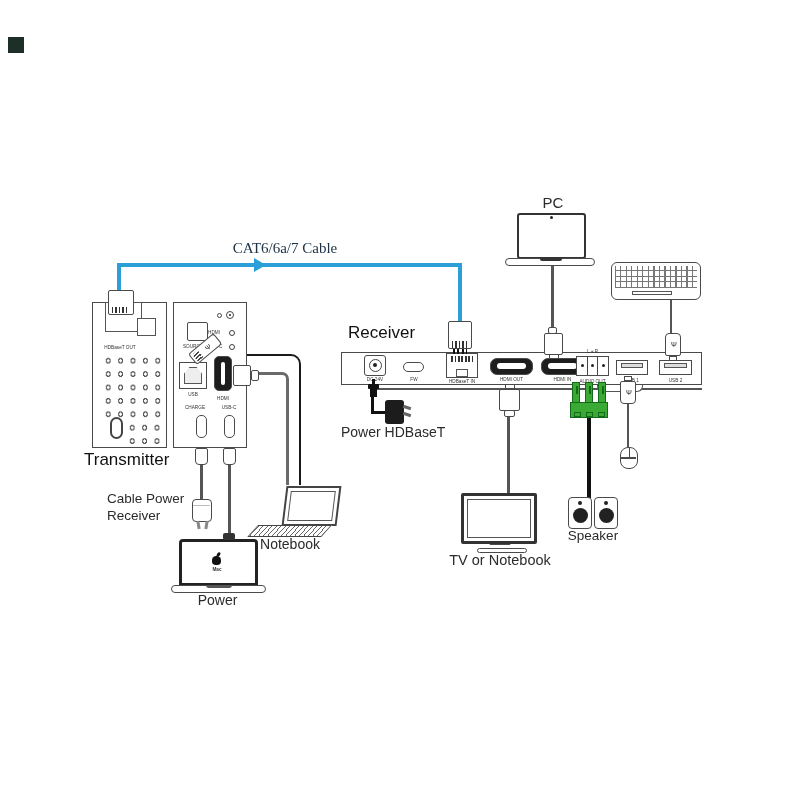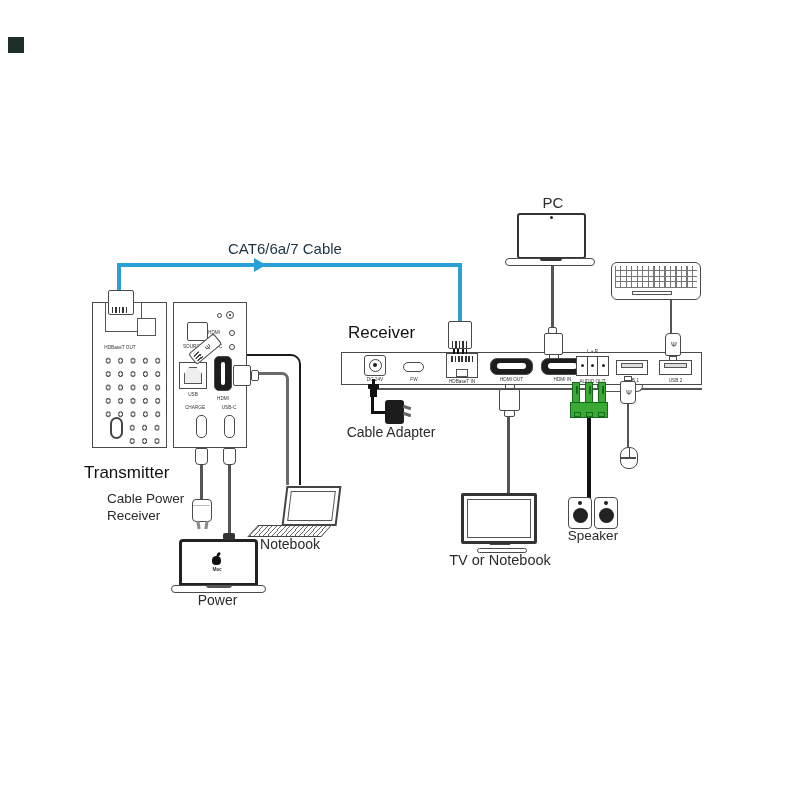--- a/index.html
+++ b/index.html
@@ -24,21 +24,21 @@
   .hstripes{position:absolute;background:repeating-linear-gradient(0deg,#444 0 1.5px,rgba(0,0,0,0) 1.5px 3px);}
   .trident{position:absolute;font-size:7px;color:#222;line-height:7px;}
 </style>
 </head>
 <body>
 
 <div id="canvas">
 
   <div class="abs" style="left:8px;top:37px;width:16px;height:16px;background:var(--marker);"></div>
 
-  <div class="lbl" style="left:205px;top:240px;width:160px;font-size:15px;color:#1c3144;">CAT6/6a/7 Cable</div>
+  <div class="lbl" style="left:205px;top:240px;width:160px;font-size:15px;color:#1c3144;font-family:Liberation Serif, serif;">CAT6/6a/7 Cable</div>
   <div class="abs blue" style="left:117px;top:263px;width:345px;height:4px;"></div>
   <div class="abs blue" style="left:117px;top:263px;width:4px;height:30px;"></div>
   <div class="abs blue" style="left:458px;top:263px;width:4px;height:60px;"></div>
   <div class="abs" style="left:254px;top:258px;width:0;height:0;border-top:7px solid rgba(0,0,0,0);border-bottom:7px solid rgba(0,0,0,0);border-left:12px solid var(--cable-blue);"></div>
 
   <div class="abs" style="left:221px;top:354px;width:80px;height:131px;border-top:2.5px solid #1a1a1a;border-right:2.5px solid #1a1a1a;border-top-right-radius:10px;"></div>
 
   <div class="abs" style="left:258px;top:372px;width:31px;height:113px;border-top:3px solid #6a6a6a;border-right:3px solid #6a6a6a;border-top-right-radius:7px;"></div>
 
   <div class="cable" style="left:200px;top:464px;width:3px;height:37px;"></div>
@@ -97,21 +97,21 @@
   <div class="b" style="left:251px;top:370px;width:8px;height:11px;border-radius:2px;"></div>
 
   <div class="t" style="left:181px;top:405px;width:28px;">CHARGE</div>
   <div class="t" style="left:215px;top:405px;width:28px;">USB-C</div>
   <div class="b" style="left:196px;top:415px;width:11px;height:23px;border-radius:5px;"></div>
   <div class="b" style="left:224px;top:415px;width:11px;height:23px;border-radius:5px;"></div>
 
   <div class="b" style="left:195px;top:448px;width:13px;height:17px;border-radius:2px 2px 4px 4px;"></div>
   <div class="b" style="left:223px;top:448px;width:13px;height:17px;border-radius:2px 2px 4px 4px;"></div>
 
-  <div class="title" style="left:84px;top:463px;">Transmitter</div>
+  <div class="title" style="left:84px;top:450px;">Transmitter</div>
 
   <div class="title" style="left:348px;top:323px;">Receiver</div>
   <div class="b" style="left:341px;top:352px;width:361px;height:33px;"></div>
   <div class="abs" style="left:372px;top:388px;width:330px;height:1.5px;background:#555;"></div>
   <div class="abs" style="left:597px;top:385px;width:46px;height:7px;border:1.5px solid #555;border-top:none;border-radius:0 0 6px 6px;background:#fff;box-sizing:border-box;"></div>
 
   <div class="b" style="left:364px;top:355px;width:22px;height:21px;border-radius:3px;"></div>
   <div class="ring" style="left:368.5px;top:358.5px;width:13px;height:13px;border-width:1.5px;"></div>
   <div class="dot" style="left:373px;top:363px;width:4px;height:4px;"></div>
   <div class="t" style="left:357px;top:377px;width:36px;">DC 24V</div>
@@ -175,21 +175,21 @@
     <div class="trident" style="left:5px;top:7px;">Ψ</div>
   </div>
   <div class="b" style="left:669px;top:356px;width:8px;height:5px;"></div>
 
   <div class="abs" style="left:372px;top:379px;width:3px;height:6px;background:#111;"></div>
   <div class="abs" style="left:368px;top:384px;width:11px;height:5px;background:#111;border-radius:1px;"></div>
   <div class="abs" style="left:370px;top:389px;width:7px;height:8px;background:#111;"></div>
   <div class="abs" style="left:385px;top:400px;width:19px;height:24px;background:#1c1c1c;border-radius:3px;"></div>
   <div class="abs" style="left:403px;top:406px;width:8px;height:3px;background:#666;transform:rotate(18deg);"></div>
   <div class="abs" style="left:403px;top:413px;width:8px;height:3px;background:#666;transform:rotate(18deg);"></div>
-  <div class="lbl" style="left:341px;top:424px;width:100px;">Cable Adapter</div>
+  <div class="lbl" style="left:341px;top:424px;width:100px;">Power HDBaseT</div>
 
   <div class="abs" style="left:461px;top:493px;width:76px;height:51px;border:3px solid #333;border-radius:2px;background:#fff;"></div>
   <div class="thin" style="left:467px;top:499px;width:64px;height:39px;"></div>
   <div class="abs" style="left:486px;top:544px;width:28px;height:5px;background:#fff;border:1.5px solid #4a4a4a;box-sizing:border-box;clip-path:polygon(15% 0,85% 0,100% 100%,0 100%);"></div>
   <div class="b" style="left:477px;top:548px;width:50px;height:5px;border-radius:3px;"></div>
   <div class="lbl" style="left:448px;top:552px;width:104px;font-size:14.5px;">TV or Notebook</div>
 
   <div class="b" style="left:505px;top:384px;width:10px;height:5px;"></div>
   <div class="b" style="left:499px;top:389px;width:21px;height:22px;border-radius:2px;"></div>
   <div class="b" style="left:504px;top:410px;width:11px;height:7px;border-radius:2px;"></div>

